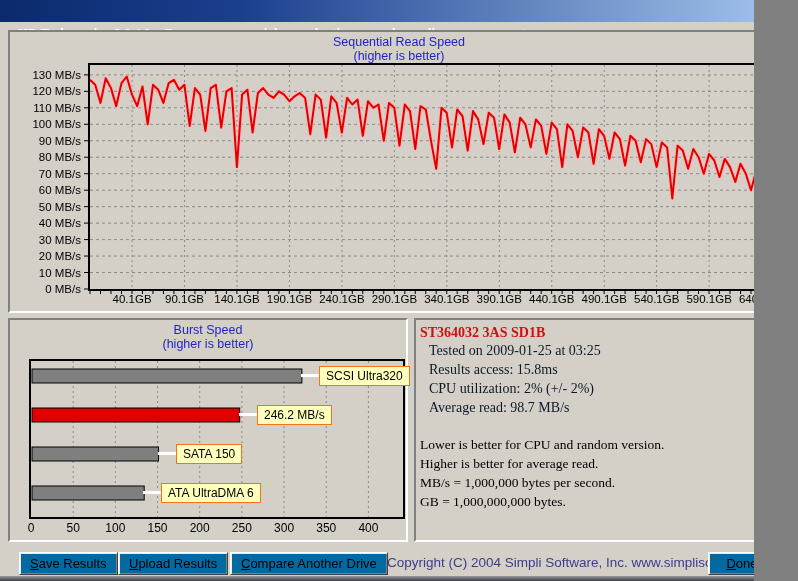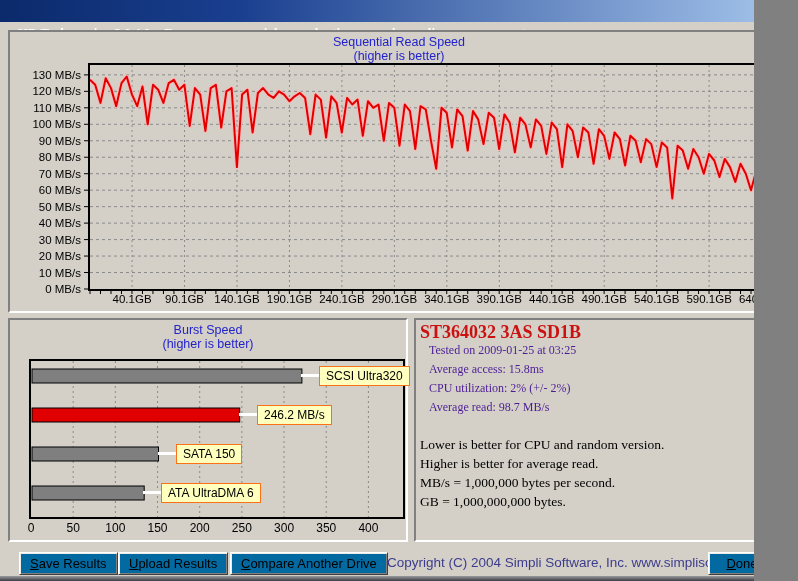--- a/index.html
+++ b/index.html
@@ -27,22 +27,22 @@
   .chart-title.first { padding-top: 3px; }
   .seq-svg { display: block; }
   .burst-body { position: relative; width: 396px; height: 186px; }
   .bar-label {
     position: absolute; background: #ffffbe; border: 1px solid #f97316;
     font-size: 12px; line-height: 14px; padding: 2px 6px; color: #000;
     white-space: nowrap; height: 20px;
   }
   .bar-conn { position: absolute; height: 3px; background: #ffffff; }
   .info-body { padding: 4px 4px 0 4px; font-family: "Liberation Serif", serif; }
-  .info-title { color: #cc1111; font-weight: bold; font-size: 18px; line-height: 17px; }
-  .info-stat  { font-size: 12px; line-height: 19px; padding-left: 9px; color: #4c1d95; }
+  .info-title { color: #cc1111; font-weight: bold; font-size: 14px; line-height: 17px; }
+  .info-stat  { font-size: 14px; line-height: 19px; padding-left: 9px; color: #0f172a; }
   .info-gap   { height: 18px; }
   .info-note  { font-size: 13.5px; line-height: 19px; color: #000; }
   .btn {
     position: absolute; top: 552px; height: 23px; background: #0369a1;
     font: 13px "Liberation Sans", sans-serif; color: #000; text-align: center;
     line-height: 21px; padding: 0 10px;
     border: 1px solid; border-color: #ffffff #404040 #404040 #ffffff;
     box-shadow: inset 1px 1px 0 #ecebe6, inset -1px -1px 0 #808080;
     cursor: default;
   }
@@ -237,21 +237,21 @@
           <rect x="22" y="96" width="126.5" height="14" fill="#7f7f7f" stroke="#000" stroke-width="1"></rect>
           <rect x="22" y="135" width="112.2" height="14" fill="#7f7f7f" stroke="#000" stroke-width="1"></rect>
         </svg>
     <div class="bar-conn" style="left: 291px; width: 18px; top: 23px;"></div><div class="bar-label" style="left: 309px; top: 15px;">SCSI Ultra320</div><div class="bar-conn" style="left: 229px; width: 18px; top: 62px;"></div><div class="bar-label" style="left: 247px; top: 54px;">246.2 MB/s</div><div class="bar-conn" style="left: 148px; width: 18px; top: 101px;"></div><div class="bar-label" style="left: 166px; top: 93px;">SATA 150</div><div class="bar-conn" style="left: 133px; width: 18px; top: 140px;"></div><div class="bar-label" style="left: 151px; top: 132px;">ATA UltraDMA 6</div></div>
   </div>
 
   <div class="panel info-panel">
     <div class="info-body">
       <div class="info-title">ST364032 3AS SD1B</div>
       <div class="info-stat">Tested on 2009-01-25 at 03:25</div>
-      <div class="info-stat">Average access: 15.8ms</div>
+      <div class="info-stat">Results access: 15.8ms</div>
       <div class="info-stat">CPU utilization: 2% (+/- 2%)</div>
       <div class="info-stat">Average read: 98.7 MB/s</div>
       <div class="info-gap"></div>
       <div class="info-note">Lower is better for CPU and random version.</div>
       <div class="info-note">Higher is better for average read.</div>
       <div class="info-note">MB/s = 1,000,000 bytes per second.</div>
       <div class="info-note">GB = 1,000,000,000 bytes.</div>
     </div>
   </div>
 

